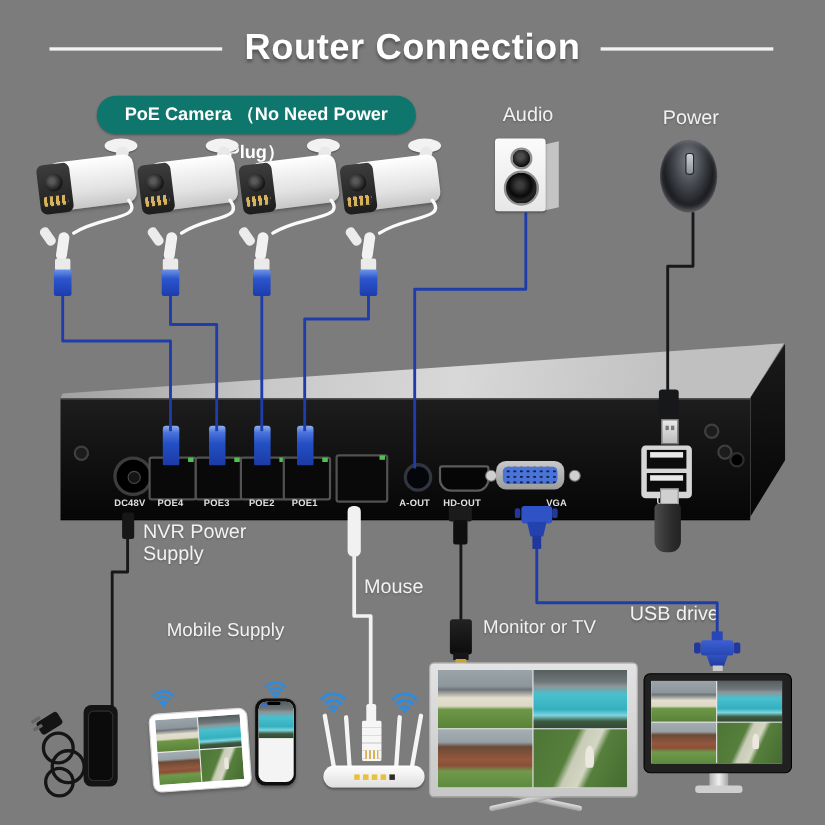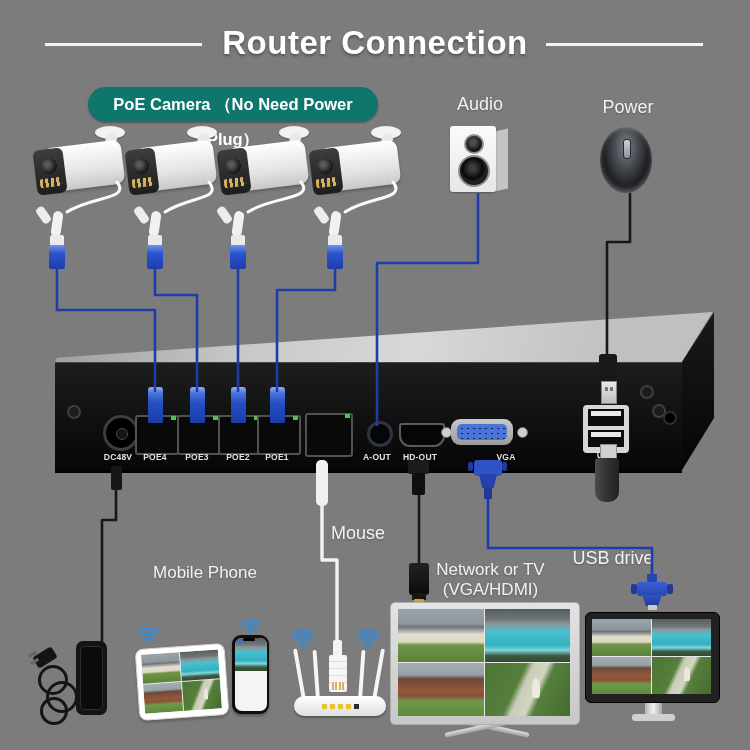--- a/index.html
+++ b/index.html
@@ -303,28 +303,31 @@
   <div class="abs z6" style="left:409px;top:563px;width:20px;height:32px;border-radius:3px;background:linear-gradient(180deg,#222,#0c0c0c);"></div>
   <div class="abs z6" style="left:412px;top:593px;width:14px;height:7px;background:#161616;"></div>
   <div class="abs z6" style="left:414px;top:599px;width:10px;height:8px;background:#cfa227;border-radius:1px;"></div>
   <div class="abs z6" style="left:647px;top:574px;width:10px;height:9px;background:#2746b8;"></div>
   <div class="abs z6" style="left:631px;top:584px;width:6px;height:10px;background:#22389c;border-radius:2px;"></div>
   <div class="abs z6" style="left:667px;top:584px;width:6px;height:10px;background:#22389c;border-radius:2px;"></div>
   <div class="abs z6" style="left:637px;top:582px;width:30px;height:14px;border-radius:3px;background:linear-gradient(180deg,#3c5fd4,#2746b0);"></div>
   <div class="abs z6" style="left:642px;top:595px;width:20px;height:11px;background:linear-gradient(180deg,#3352c4,#1f3a9e);clip-path:polygon(0 0,100% 0,80% 100%,20% 100%);"></div>
   <div class="abs z6" style="left:648px;top:605px;width:9px;height:5px;background:#c9c9c9;"></div>
 
+  <div class="lbl" style="left:130px;top:473px;">
+    <div>NVR Power</div>
+    <div>Supply</div>
+  </div>
   <div class="lbl ctr" style="left:308px;top:523px;width:100px;">Mouse</div>
   <div class="lbl ctr" style="left:558px;top:501px;width:110px;margin-top:47px;">USB drive</div>
   <div class="lbl ctr" style="left:130px;top:563px;width:150px;font-size:17px;">
-    <div>Mobile Phone</div>
+    <div>Mobile Supply</div>
   </div>
   <div class="lbl ctr" style="left:418px;top:560px;width:145px;font-size:17px;">
-    <div>Network or TV</div>
-    <div>(VGA/HDMI)</div>
+    <div>Monitor or TV</div>
   </div>
 
   <div class="abs" style="left:30px;top:645px;width:46px;height:75px;">
     <div style="position:absolute;left:4px;top:6px;width:22px;height:13px;background:#141414;border-radius:3px;transform:rotate(-32deg);"></div>
     <div style="position:absolute;left:-2px;top:8px;width:9px;height:3px;background:#666;transform:rotate(-32deg);"></div>
     <div style="position:absolute;left:0px;top:15px;width:9px;height:3px;background:#666;transform:rotate(-32deg);"></div>
     <div class="loop" style="left:8px;top:20px;width:24px;height:24px;"></div>
     <div class="loop" style="left:16px;top:36px;width:26px;height:26px;"></div>
     <div class="loop" style="left:10px;top:52px;width:22px;height:22px;"></div>
   </div>

